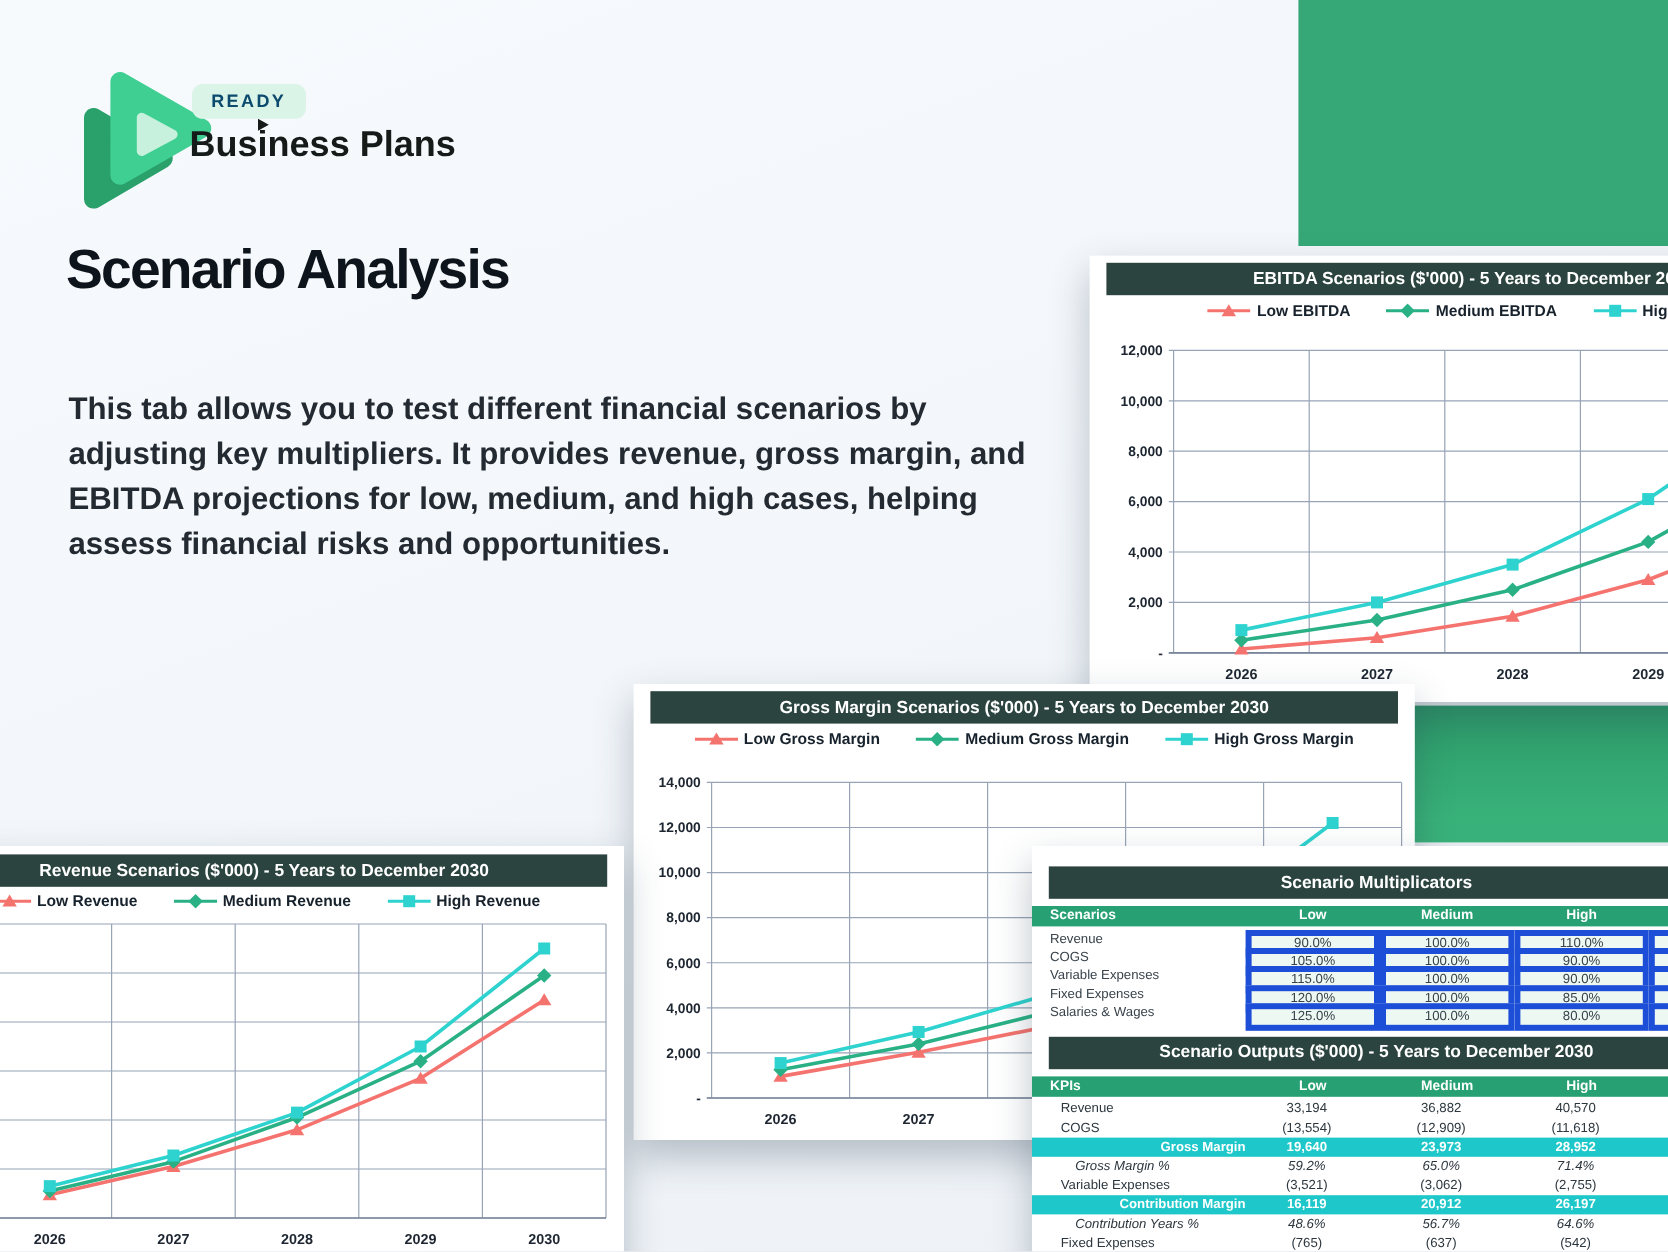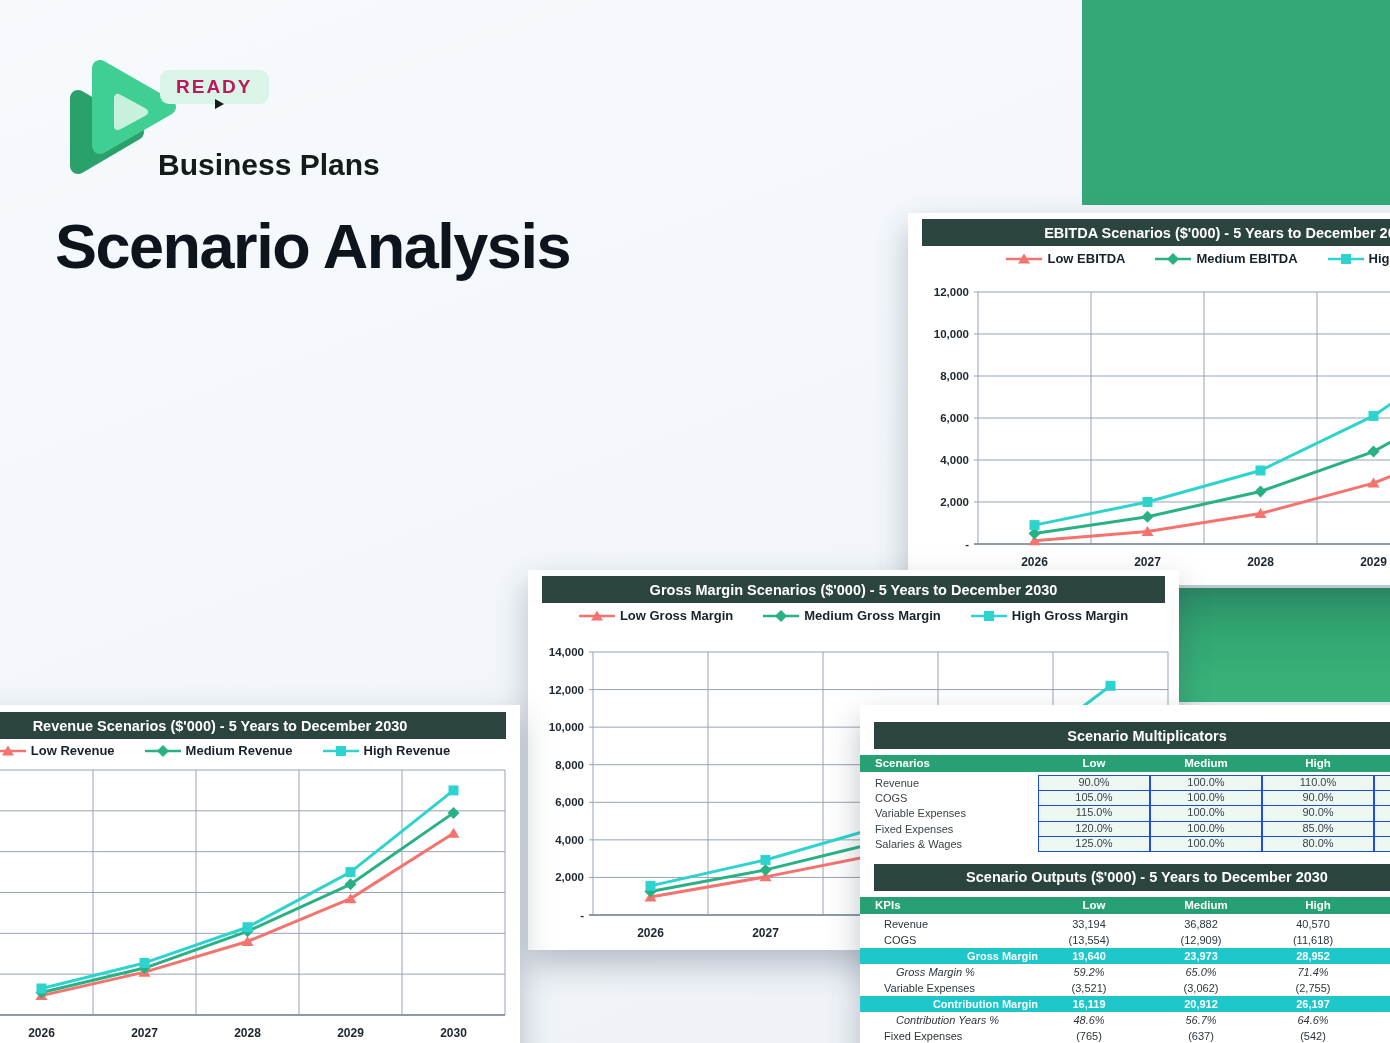--- a/index.html
+++ b/index.html
@@ -5,27 +5,27 @@
   html,body{margin:0;padding:0;background:#e7ebf0;}
   .page{position:relative;width:1390px;height:1043px;overflow:hidden;
         background:linear-gradient(160deg,#f7fafd 0%,#f2f6fa 55%,#edf1f6 100%);
         font-family:"Liberation Sans","DejaVu Sans",sans-serif;}
   
   .block-a{position:absolute;left:1082px;top:0;width:308px;height:205px;background:#36a877;}
   .block-b{position:absolute;left:1170px;top:588px;width:220px;height:114px;
            background:linear-gradient(180deg,#2d9c6a,#3bb67c);}
   
   .logo{position:absolute;left:58px;top:54px;width:120px;height:120px;}
-  .badge{position:absolute;left:160px;top:70px;background:#daf4e7;color:#be185d;
-         font-weight:bold;font-size:19px;letter-spacing:2px;padding:6px 16px;border-radius:9px;}
-  .brand{position:absolute;left:158px;top:104px;font-size:30px;font-weight:bold;color:#141b19;margin-top:44px;}
+  .badge{position:absolute;left:160px;top:70px;background:#daf4e7;color:#0c4a6e;
+         font-weight:bold;font-size:15px;letter-spacing:2px;padding:6px 16px;border-radius:9px;}
+  .brand{position:absolute;left:158px;top:104px;font-size:30px;font-weight:bold;color:#141b19;}
   .brand-play{position:absolute;left:215px;top:99px;width:0;height:0;
         border-left:9px solid #141b19;border-top:5px solid transparent;border-bottom:5px solid transparent;}
   
-  .title{position:absolute;left:55px;top:210px;font-size:63px;font-weight:bold;letter-spacing:-1.5px;color:#0e141b;}
+  .title{position:absolute;left:55px;top:197px;font-size:46px;font-weight:bold;letter-spacing:-1.5px;color:#0e141b;}
   .desc{position:absolute;left:57px;top:322px;width:800px;font-size:26px;font-weight:bold;
         color:#232a31;line-height:37.5px;}
   
   .card{position:absolute;background:#fff;box-shadow:0 14px 30px rgba(40,60,80,.30);overflow:hidden;}
   #card-ebitda{left:908px;top:213px;width:640px;height:372px;z-index:2;}
   #card-gm{left:528px;top:570px;width:651px;height:380px;z-index:3;}
   #card-rev{left:-80px;top:705px;width:600px;height:390px;z-index:4;}
   #card-tables{left:860px;top:705px;width:560px;height:360px;z-index:5;}
   .chart-bar{position:absolute;left:14px;right:14px;top:6px;height:27px;background:#2b443f;color:#fff;
         font-weight:bold;font-size:14.5px;display:flex;align-items:center;justify-content:center;}
@@ -39,21 +39,21 @@
         display:flex;align-items:center;justify-content:center;}
   .tbar.first{margin-top:17px;}
   .tbar.second{margin-top:12px;}
   .grid-row{display:grid;grid-template-columns:178px 112px 112px 112px auto;}
   .ghead{height:17px;line-height:17px;background:#27a173;color:#fff;font-size:11.5px;font-weight:bold;margin-top:6px;}
   .ghead .gl{padding-left:15px;}
   .ghead .gc{text-align:center;}
   .mrows{margin-top:4px;}
   .mrow{height:15.2px;font-size:11px;color:#39434b;}
   .ml{padding-left:15px;line-height:15px;}
-  .mc{background:#edf8f3;border:1px solid #1d4ed8;text-align:center;line-height:13px;margin-top:-1px;}
+  .mc{background:#edf8f3;border:5px solid #1d4ed8;text-align:center;line-height:13px;margin-top:-1px;}
   .orows{margin-top:2px;}
   .orow{height:16px;line-height:16px;font-size:11px;color:#2c363e;}
   .orow .ol{padding-left:24px;}
   .orow.hl{background:#1ec7c9;color:#fff;font-weight:bold;}
   .orow.hl .ol{padding-left:15px;text-align:right;}
   .orow.sub{font-style:italic;}
   .orow.sub .ol{padding-left:36px;}
   .ov{text-align:center;padding-right:10px;}
 </style>
 </head>
@@ -67,20 +67,21 @@
   <svg class="logo" viewBox="0 0 120 120">
     <path d="M20,44 L20,112 L78,78 Z" fill="#2aa06b" stroke="#2aa06b" stroke-width="16" stroke-linejoin="round"></path>
     <path d="M42,14 L42,92 L110,53 Z" fill="#3fcf92" stroke="#3fcf92" stroke-width="16" stroke-linejoin="round"></path>
     <path d="M60,44 L60,72 L86,58 Z" fill="#c7f1dc" stroke="#c7f1dc" stroke-width="8" stroke-linejoin="round"></path>
   </svg>
   <div class="badge">READY</div>
   <div class="brand">Business Plans</div>
   <div class="brand-play"></div>
 
   <h1 class="title" style="margin:0;">Scenario Analysis</h1>
+  <p class="desc" style="margin:0;">This tab allows you to test different financial scenarios by adjusting key multipliers. It provides revenue, gross margin, and EBITDA projections for low, medium, and high cases, helping assess financial risks and opportunities.</p>
 
   <div class="card" id="card-ebitda">
     <div class="chart-bar">EBITDA Scenarios ($'000) - 5 Years to December 2030</div>
     <div class="legend">
         <span class="li">
           <svg width="36" height="12">
             <line x1="0" y1="6" x2="36" y2="6" stroke="#F5736E" stroke-width="2.5"></line>
             <path d="M18,0.5 L24,10.5 L12,10.5 Z" fill="#F5736E"></path>
           </svg>
           <span>Low EBITDA</span>

